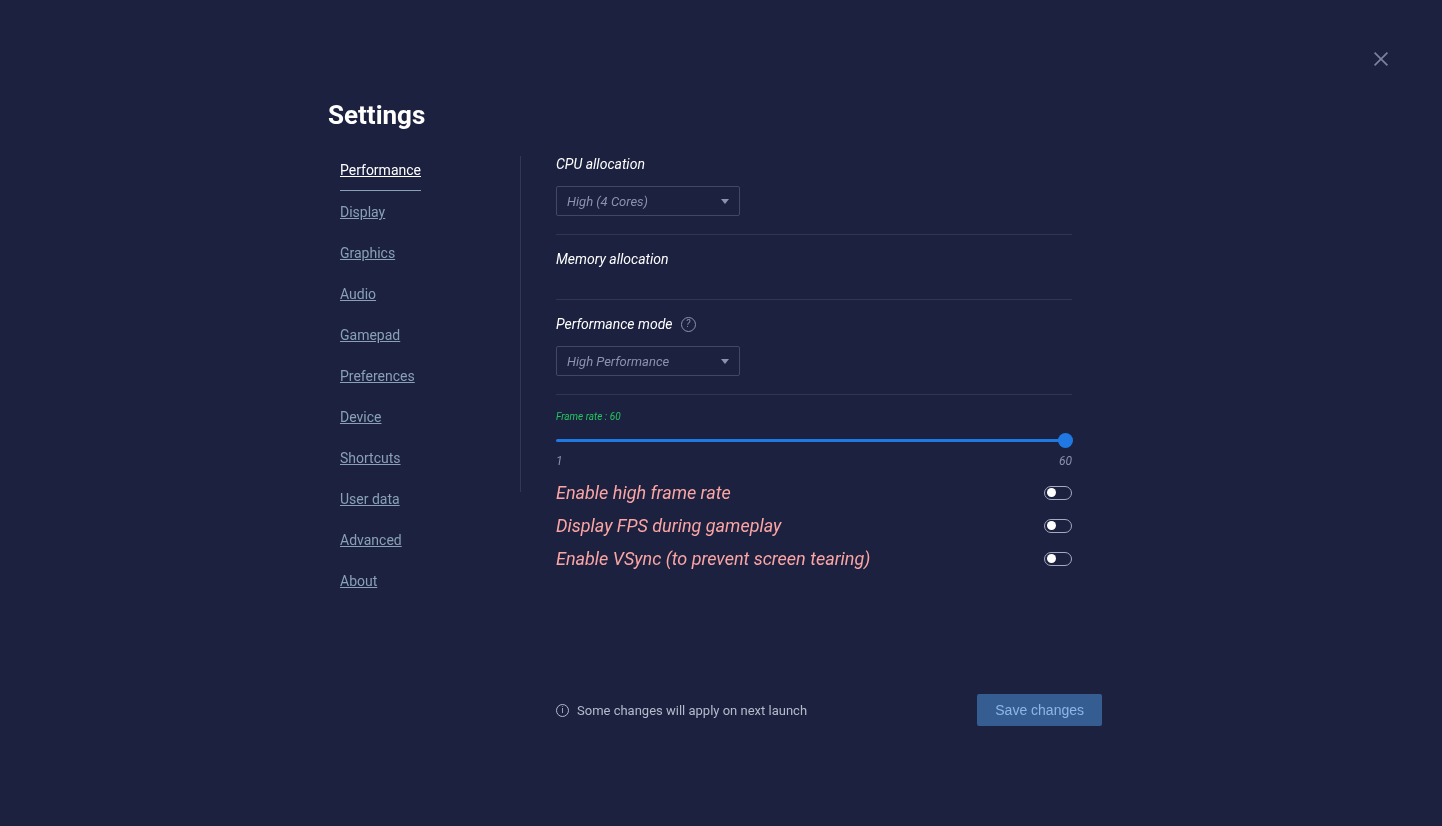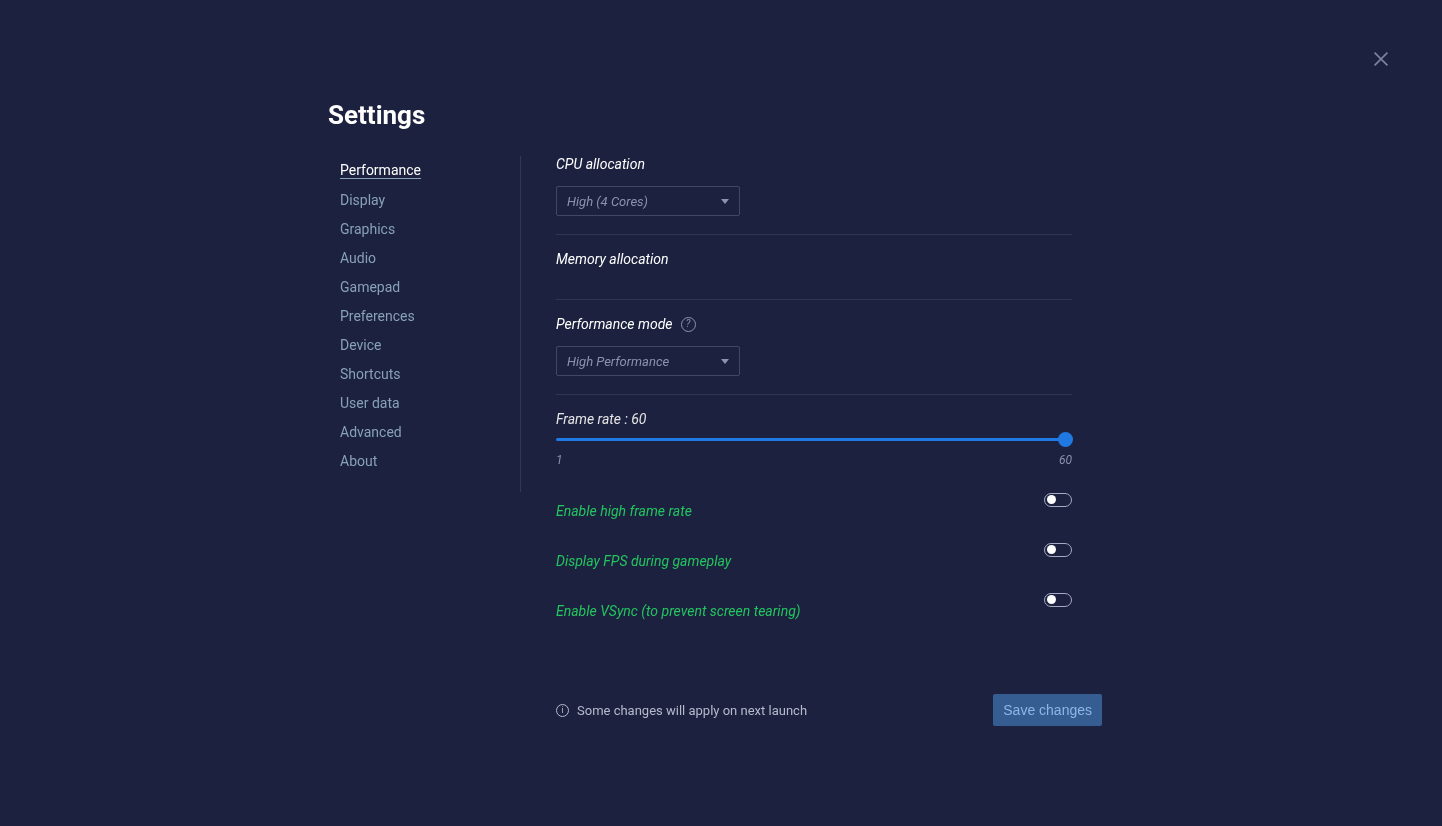--- a/index.html
+++ b/index.html
@@ -41,22 +41,23 @@
     width: 160px;
     display: flex;
     flex-direction: column;
     gap: 13px;
   }
   .sidebar-item {
     font-size: 14px;
     color: #88a1b6;
     cursor: pointer;
     display: inline-block;
-    padding-bottom: 0;
+    padding-bottom: 12px;
     width: fit-content;
+    text-decoration: underline;
   }
   .sidebar-item.active {
     color: #ffffff;
     border-bottom: 1px solid #88a1b6;
   }
 
   .vsep {
     position: absolute;
     top: 156px;
     left: 520px;
@@ -105,37 +106,37 @@
     font-size: 13px;
     display: flex;
     align-items: center;
     justify-content: space-between;
     padding: 0 10px;
     cursor: pointer;
   }
   .select .caret { width: 0; height: 0; border-left: 4px solid transparent; border-right: 4px solid transparent; border-top: 5px solid #8b92ad; }
 
   
-  .fps-label { font-size: 14px; color: #e5e5e5; margin-bottom: 4px; }
+  .fps-label { font-size: 10px; color: #22c55e; margin-bottom: 10px; }
   .slider-wrap { position: relative; height: 18px; margin-bottom: 4px; }
   .slider-track {
     position: absolute; top: 7px; left: 0; right: 0; height: 3px;
     background: #2079e3; border-radius: 2px;
   }
   .slider-thumb {
     position: absolute; top: 1px; right: -1px;
     width: 15px; height: 15px; border-radius: 50%;
     background: #2079e3;
   }
   .slider-minmax { display: flex; justify-content: space-between; font-size: 12px; color: #8b92ad; margin-bottom: 14px; }
   .recommend-title { font-size: 12.5px; color: #8b92ad; margin-bottom: 6px; }
   .recommend-body { font-size: 12.5px; color: #8b92ad; line-height: 1.5; margin-bottom: 18px; }
 
   .toggle-row { display: flex; justify-content: space-between; align-items: center; margin-bottom: 12px; }
-  .toggle-row .tlabel { font-size: 14px; color: #22c55e; margin-top: 22px; }
+  .toggle-row .tlabel { font-size: 18px; color: #fca5a5; }
   .toggle {
     width: 28px; height: 14px; border-radius: 8px;
     border: 1.3px solid #a5aac0; position: relative; cursor: pointer;
     background: transparent;
   }
   .toggle .knob {
     position: absolute; top: 1.2px; left: 1.5px;
     width: 9px; height: 9px; border-radius: 50%; background: #ffffff;
   }
 
@@ -151,21 +152,21 @@
   .footer-note { display: flex; align-items: center; gap: 8px; font-size: 13px; color: #b5bacb; }
   .info-icon {
     width: 13px; height: 13px; border: 1.2px solid #b5bacb; border-radius: 50%;
     display: inline-flex; align-items: center; justify-content: center;
     font-size: 9px; color: #b5bacb; line-height: 1;
   }
   .save-btn {
     background: #365d91;
     color: #8cb7e6;
     font-size: 14px;
-    padding: 8px 10px;
+    padding: 8px 18px;
     border: none;
     border-radius: 2px;
     cursor: pointer;
   }
 </style>
 </head>
 <body>
 
 <div class="close-btn">
   <span>

